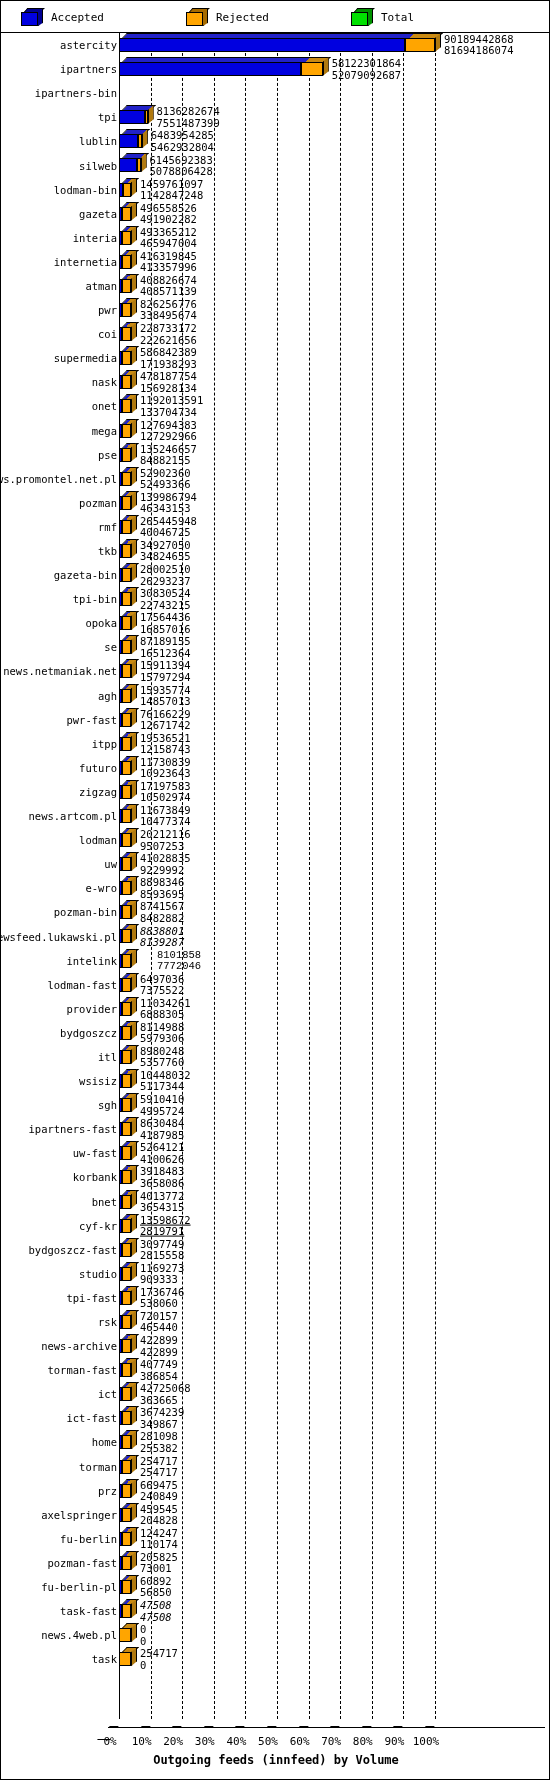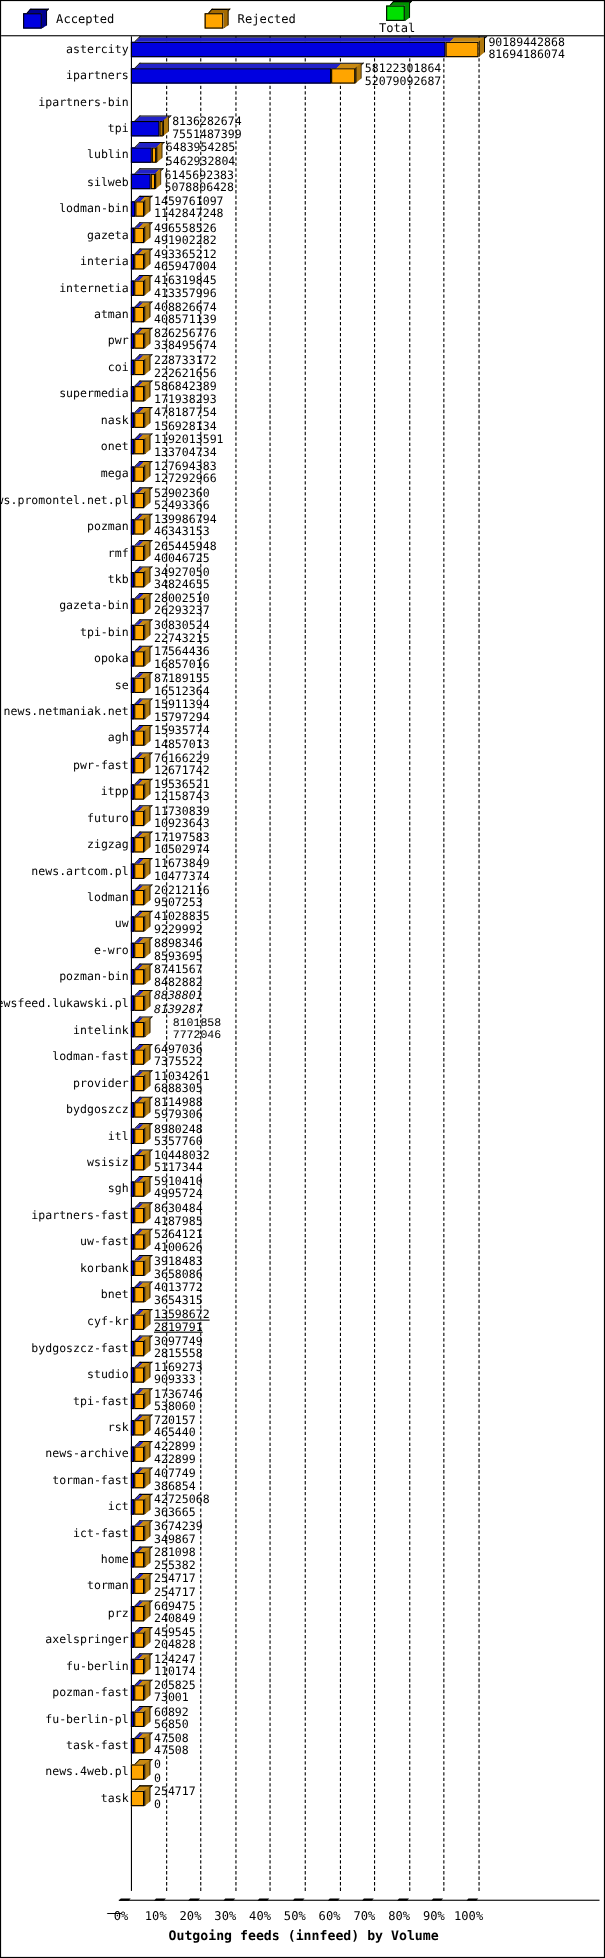--- a/index.html
+++ b/index.html
@@ -65,21 +65,21 @@
         <span class="leg-label">Accepted</span>
       </div>
       <div class="leg-item" style="left: 175px;">
         <span class="leg-cube">
           <span class="top" style="background:rgb(166,107,0)"></span>
           <span class="side" style="background:rgb(166,107,0)"></span>
           <span class="face" style="background:#ffa500"></span>
         </span>
         <span class="leg-label">Rejected</span>
       </div>
-      <div class="leg-item" style="left: 340px; flex-direction: column;">
+      <div class="leg-item" style="left: 340px;">
         <span class="leg-cube">
           <span class="top" style="background:rgb(0,146,0)"></span>
           <span class="side" style="background:rgb(0,146,0)"></span>
           <span class="face" style="background:#00e000"></span>
         </span>
         <span class="leg-label">Total</span>
       </div>
     </div>
 
   <div id="plot">
@@ -334,20 +334,35 @@
               <div class="captop r" style="left: 3px; top: -5px; width: 12px; background: linear-gradient(to right, rgb(34, 34, 200) 0px, rgb(34, 34, 200) 3px, rgb(201, 138, 19) 3px, rgb(201, 138, 19) 100%);"></div>
               <div class="capside" style="left: 12px; top: -5px;"></div>
             </div>
             <div class="vals" style="left: 21px;">
               <span>127694383</span>
               <span>127292966</span>
             </div>
           </div>
         </div>
         <div class="row">
+          <div class="rowlabel">pse</div>
+          <div class="barwrap">
+            <div class="bar" style="width: 12px;">
+              <div class="seg acc" style="left: 0px; width: 3px;"></div>
+              <div class="seg rej" style="left: 3px; width: 9px;"></div>
+              <div class="captop r" style="left: 3px; top: -5px; width: 12px; background: linear-gradient(to right, rgb(34, 34, 200) 0px, rgb(34, 34, 200) 3px, rgb(201, 138, 19) 3px, rgb(201, 138, 19) 100%);"></div>
+              <div class="capside" style="left: 12px; top: -5px;"></div>
+            </div>
+            <div class="vals" style="left: 21px;">
+              <span>135246657</span>
+              <span>84882155</span>
+            </div>
+          </div>
+        </div>
+        <div class="row">
           <div class="rowlabel">news.promontel.net.pl</div>
           <div class="barwrap">
             <div class="bar" style="width: 12px;">
               <div class="seg acc" style="left: 0px; width: 3px;"></div>
               <div class="seg rej" style="left: 3px; width: 9px;"></div>
               <div class="captop r" style="left: 3px; top: -5px; width: 12px; background: linear-gradient(to right, rgb(34, 34, 200) 0px, rgb(34, 34, 200) 3px, rgb(201, 138, 19) 3px, rgb(201, 138, 19) 100%);"></div>
               <div class="capside" style="left: 12px; top: -5px;"></div>
             </div>
             <div class="vals" style="left: 21px;">
               <span>52902360</span>
@@ -1047,21 +1062,21 @@
         </div>
         <div class="row">
           <div class="rowlabel">task-fast</div>
           <div class="barwrap">
             <div class="bar" style="width: 12px;">
               <div class="seg acc" style="left: 0px; width: 3px;"></div>
               <div class="seg rej" style="left: 3px; width: 9px;"></div>
               <div class="captop r" style="left: 3px; top: -5px; width: 12px; background: linear-gradient(to right, rgb(34, 34, 200) 0px, rgb(34, 34, 200) 3px, rgb(201, 138, 19) 3px, rgb(201, 138, 19) 100%);"></div>
               <div class="capside" style="left: 12px; top: -5px;"></div>
             </div>
-            <div class="vals" style="left: 21px;">
+            <div class="vals" style="left: 21px; font-style: italic;">
               <span>47508</span>
               <span>47508</span>
             </div>
           </div>
         </div>
         <div class="row">
           <div class="rowlabel">news.4web.pl</div>
           <div class="barwrap">
             <div class="bar" style="width: 12px;">
               <div class="seg rej" style="left: 0px; width: 12px;"></div>

